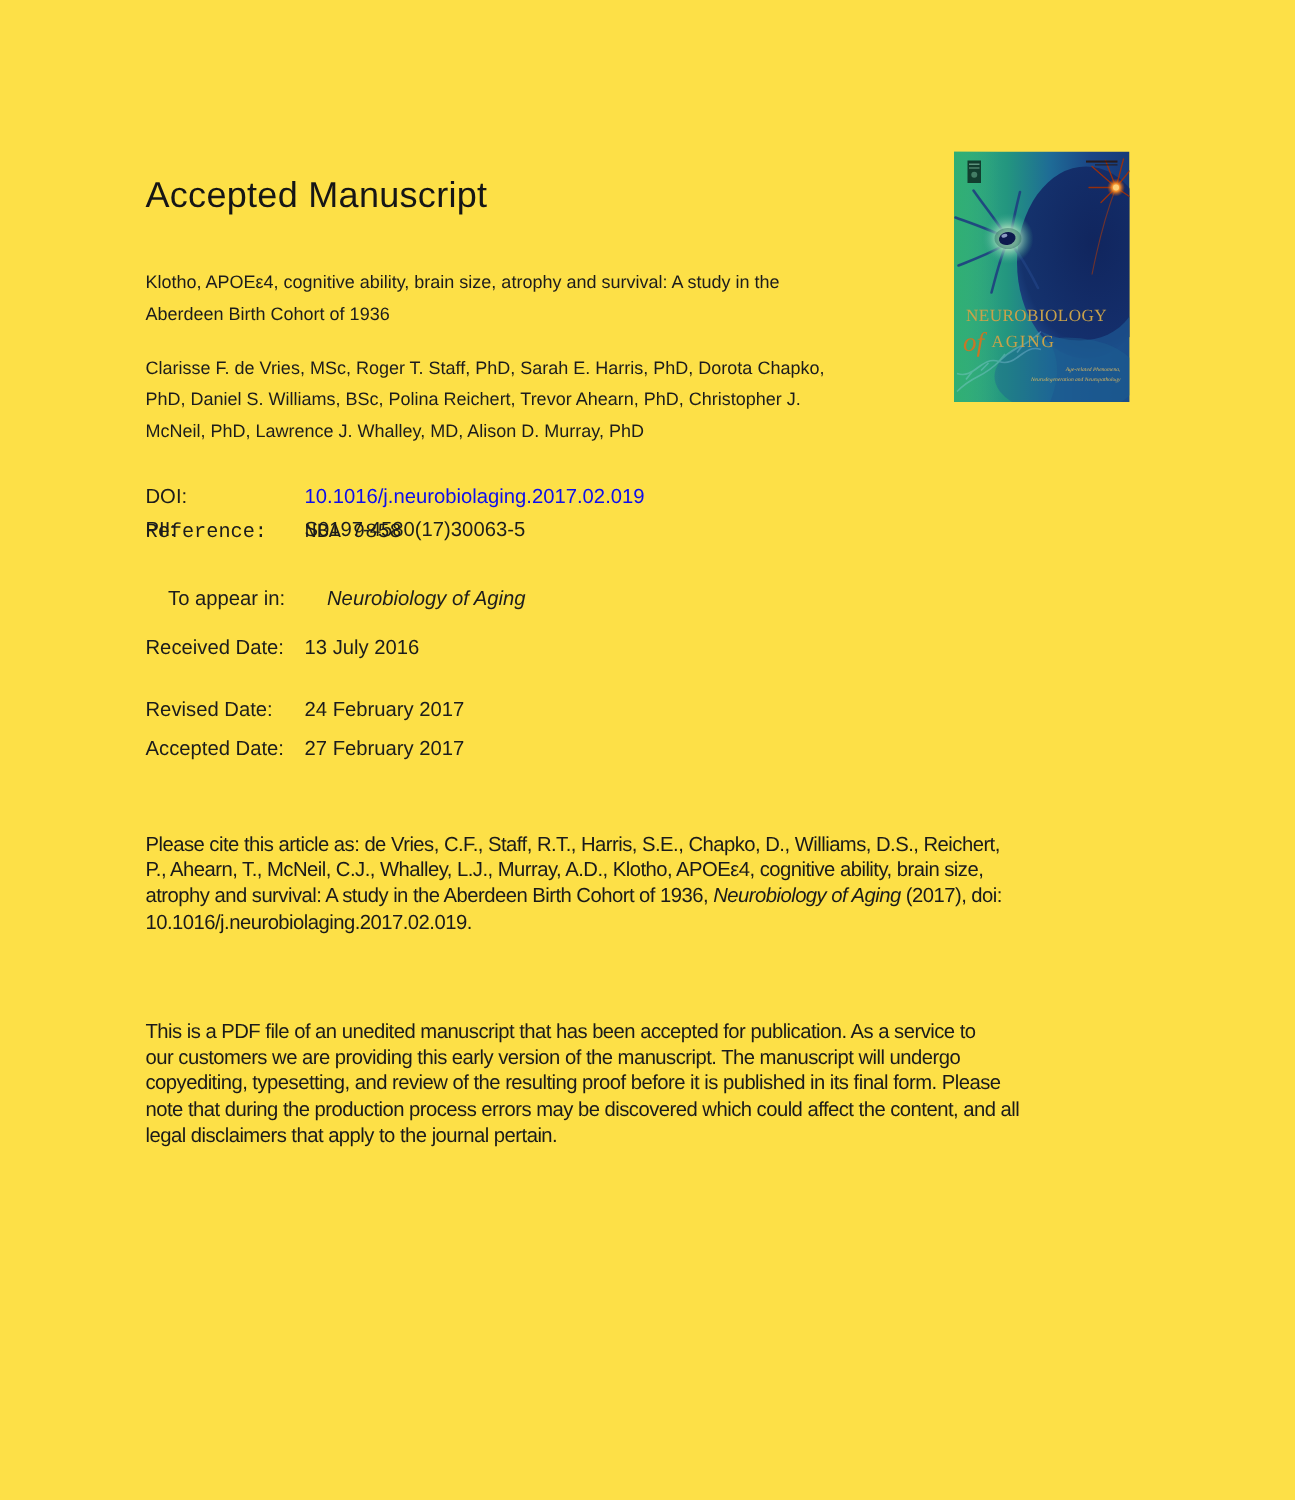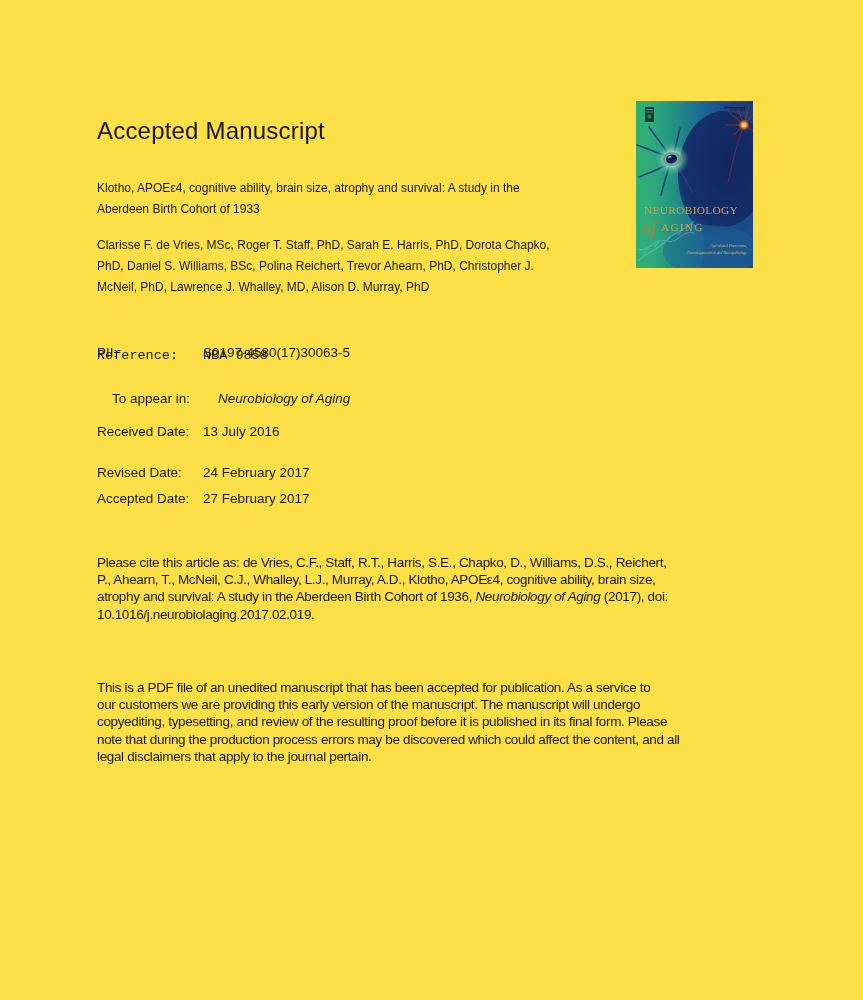--- a/index.html
+++ b/index.html
@@ -156,31 +156,34 @@
         <text x="6" y="133" font-size="18" font-style="italic" fill="#c87626">of</text>
         <text x="25" y="130" font-size="11.4" letter-spacing="1.2" fill="#c9a24a">AGING</text>
         <text x="111" y="146" font-size="3.7" font-style="italic" text-anchor="end" fill="#d9b660">Age-related Phenomena,</text>
         <text x="111" y="153" font-size="3.7" font-style="italic" text-anchor="end" fill="#d9b660">Neurodegeneration and Neuropathology</text>
       </g>
     </svg>
   </div>
 
   <div class="article-title body-text">
     <div>Klotho, APOEε4, cognitive ability, brain size, atrophy and survival: A study in the</div>
-    <div>Aberdeen Birth Cohort of 1933</div>
+    <div>Aberdeen Birth Cohort of 1936</div>
   </div>
 
   <div class="authors body-text">
     <div>Clarisse F. de Vries, MSc, Roger T. Staff, PhD, Sarah E. Harris, PhD, Dorota Chapko,</div>
     <div>PhD, Daniel S. Williams, BSc, Polina Reichert, Trevor Ahearn, PhD, Christopher J.</div>
     <div>McNeil, PhD, Lawrence J. Whalley, MD, Alison D. Murray, PhD</div>
   </div>
 
   <div class="meta-row row-pii">
     <span class="label">PII:</span><span class="value">S0197-4580(17)30063-5</span>
+  </div>
+  <div class="meta-row row-doi">
+    <span class="label">DOI:</span><a class="value doi-link">10.1016/j.neurobiolaging.2017.02.019</a>
   </div>
   <div class="meta-row row-reference">
     <span class="label">Reference:</span><span class="value">NBA 9858</span>
   </div>
   <div class="meta-row row-toappear">
     <span class="label">To appear in:</span><span class="value italic">Neurobiology of Aging</span>
   </div>
   <div class="meta-row row-received">
     <span class="label">Received Date:</span><span class="value">13 July 2016</span>
   </div>

